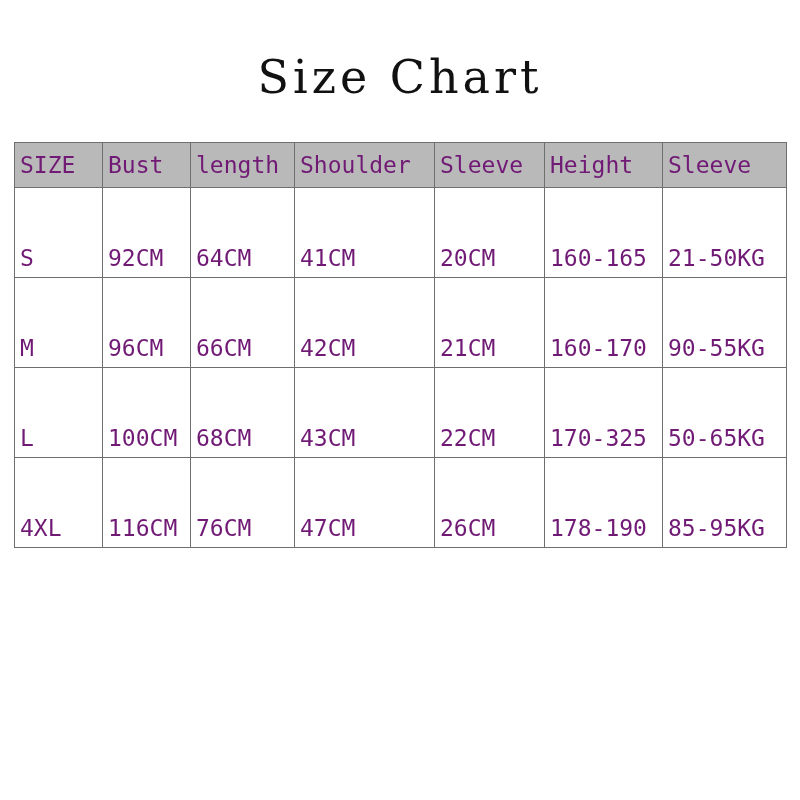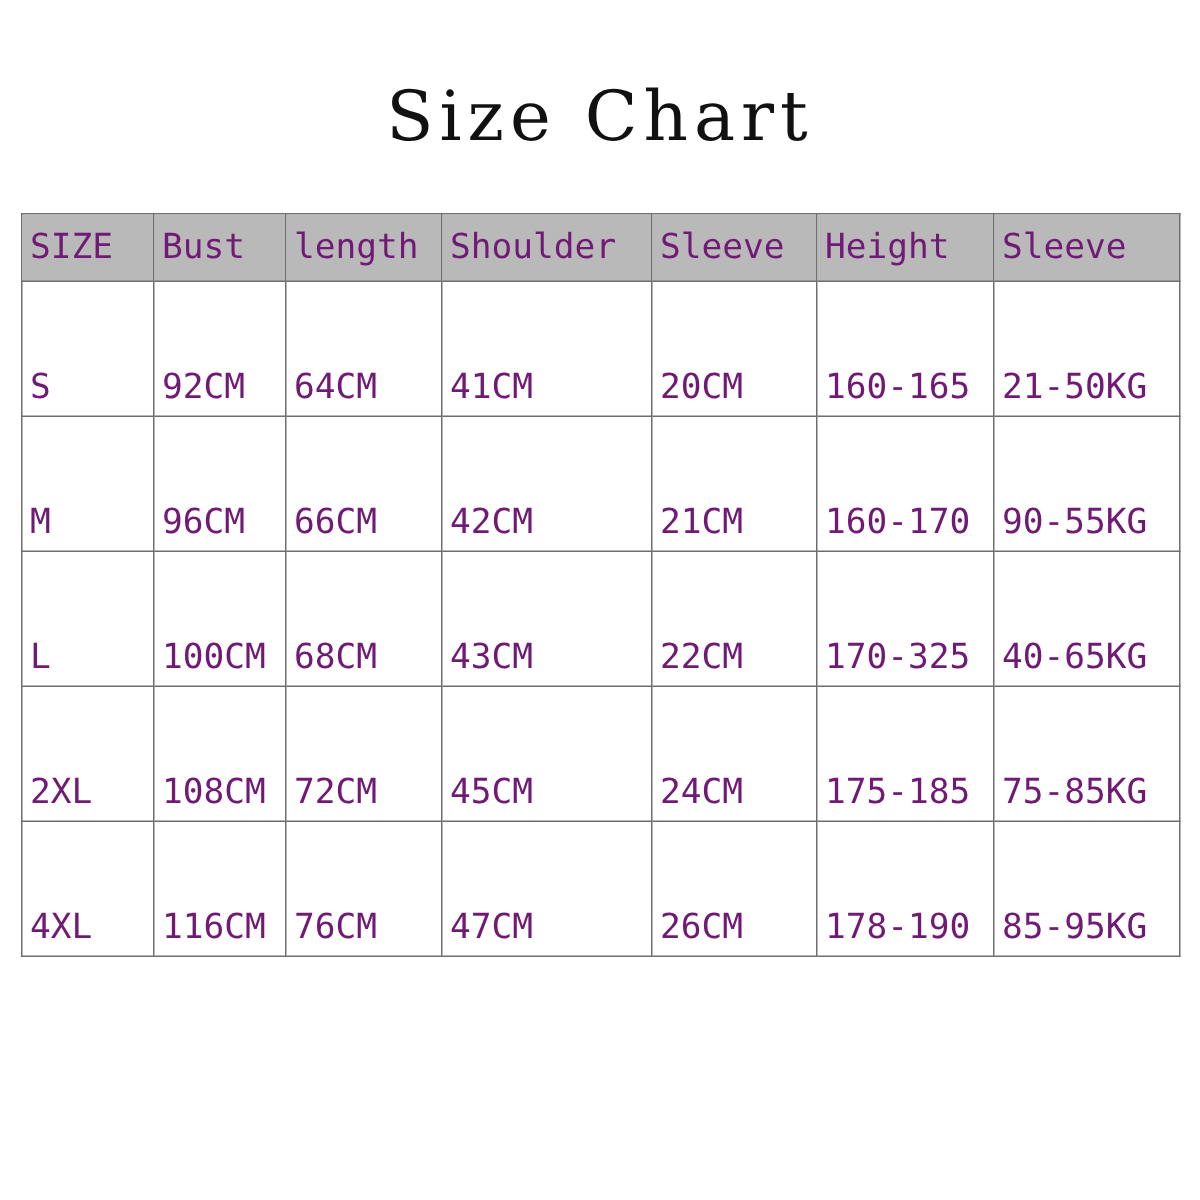--- a/index.html
+++ b/index.html
@@ -125,30 +125,21 @@
           <td>160-170</td>
           <td>90-55KG</td>
         </tr>
         <tr>
           <td>L</td>
           <td>100CM</td>
           <td>68CM</td>
           <td>43CM</td>
           <td>22CM</td>
           <td>170-325</td>
-          <td>40-65KG</td>
-        </tr>
-        <tr>
-          <td>2XL</td>
-          <td>108CM</td>
-          <td>72CM</td>
-          <td>45CM</td>
-          <td>24CM</td>
-          <td>175-185</td>
-          <td>75-85KG</td>
+          <td>50-65KG</td>
         </tr>
         <tr>
           <td>4XL</td>
           <td>116CM</td>
           <td>76CM</td>
           <td>47CM</td>
           <td>26CM</td>
           <td>178-190</td>
           <td>85-95KG</td>
         </tr>

